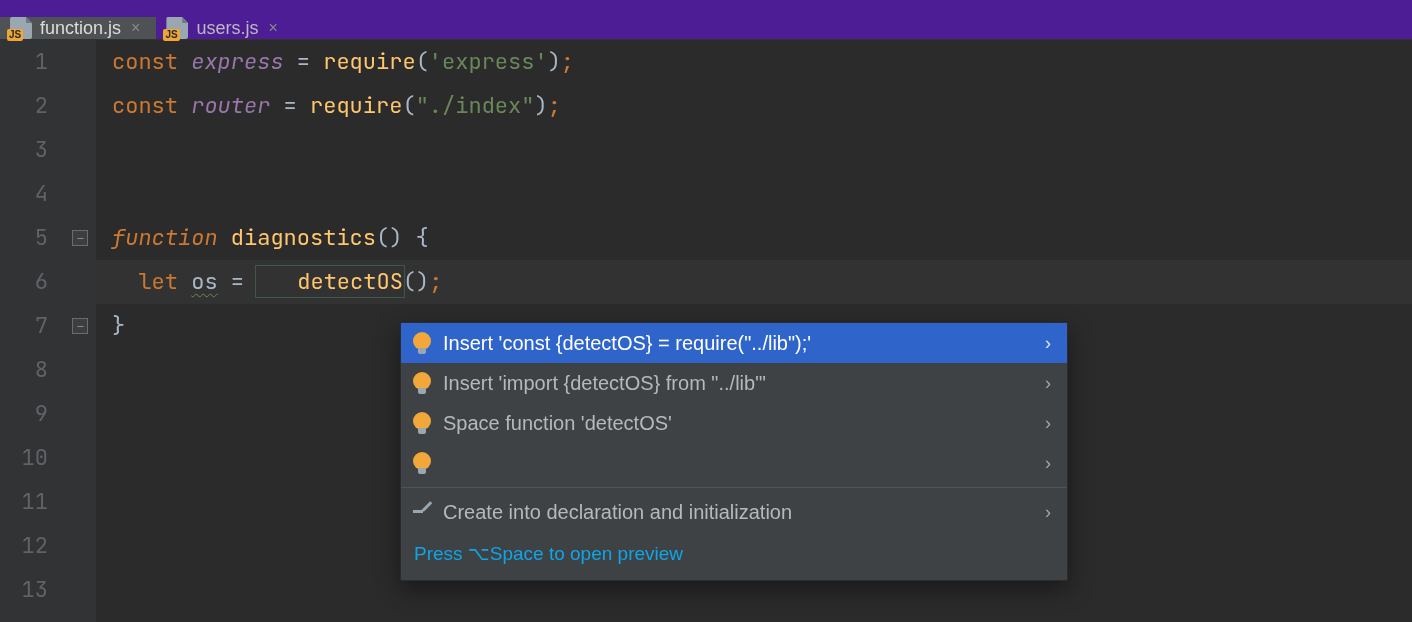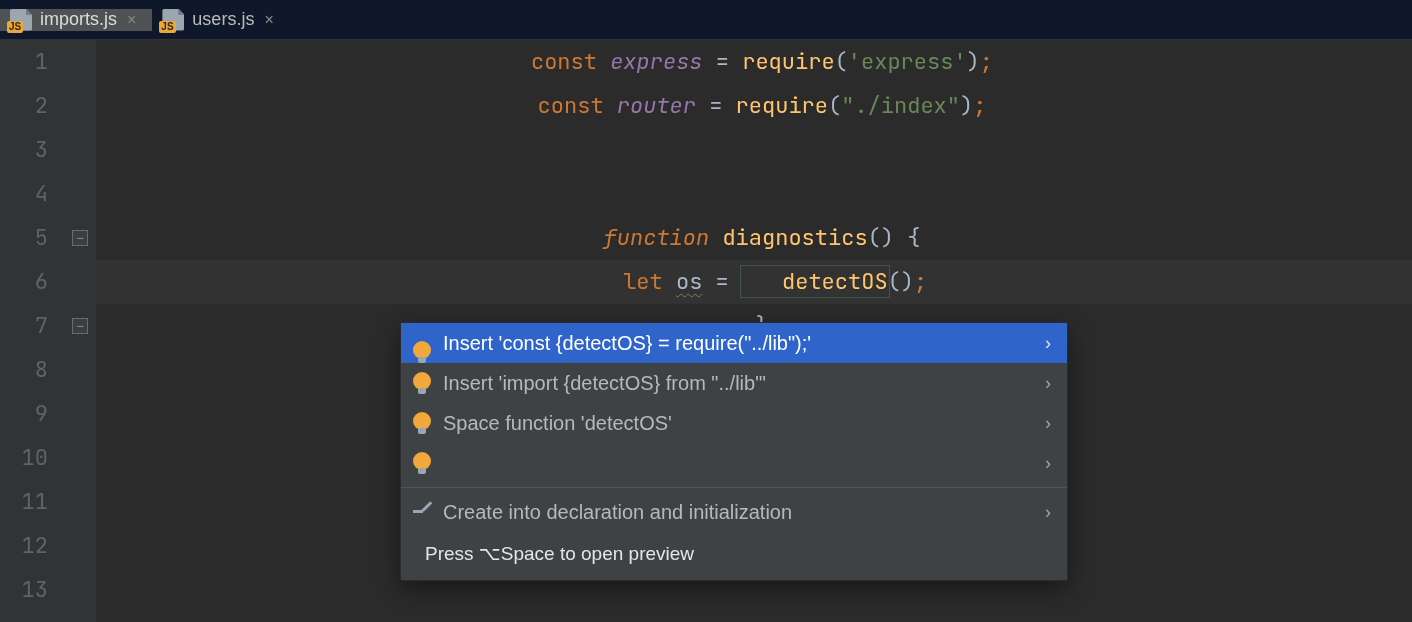--- a/index.html
+++ b/index.html
@@ -8,23 +8,23 @@
     background: #2b2b2b;
     font-family: "Segoe UI", "Helvetica Neue", Arial, sans-serif;
     font-size: 20px;
     color: #a9b7c6;
     user-select: none;
   }
 
   
   .tabbar {
     height: 40px;
-    background: #0f172a;
-    display: flex;
-    align-items: center;
+    background: #4c1d95;
+    display: flex;
+    align-items: flex-end;
     border-bottom: 1px solid #323232;
   }
   .tab {
     display: flex;
     align-items: center;
     padding: 0 14px 0 10px;
     gap: 8px;
     color: #bbbbbb;
     font-size: 18px;
     position: relative;
@@ -94,21 +94,21 @@
     background: #3c3f41;
     font: 12px/14px monospace;
     text-align: center;
     color: #8a8a8a;
   }
   .code {
     flex: 1;
     padding-left: 16px;
     position: relative;
   }
-  .code .row { height: 44px; white-space: pre; text-align: center; }
+  .code .row { height: 44px; white-space: pre; }
   .current-line {
     position: absolute;
     left: 0; right: 0;
     height: 44px;
     background: #323232;
     z-index: 0;
   }
   .code .row span { position: relative; z-index: 1; }
 
   
@@ -139,35 +139,34 @@
   .popup-row {
     display: flex;
     align-items: center;
     height: 40px;
     padding: 0 16px 0 12px;
     gap: 12px;
   }
   .popup-row.sel {
     background: #2f65ca;
     color: #ffffff;
-    align-items: flex-end;
   }
   .popup-row .chev {
     margin-left: auto;
     font-size: 18px;
     opacity: .85;
   }
   .popup-sep {
     height: 1px;
     background: #515456;
     margin: 4px 0;
   }
   .popup-footer {
-    padding: 10px 24px 14px;
-    color: #e5e5e5;
+    padding: 10px 13px 14px;
+    color: #0ea5e9;
     font-size: 19px;
     line-height: 24px;
   }
 
   
   .bulb {
     width: 18px; height: 22px; position: relative; flex: 0 0 18px;
   }
   .bulb .glass {
     position: absolute; top: 0; left: 0;
@@ -197,21 +196,21 @@
 </head>
 <body>
 
 <div class="tabbar" id="tabbar">
     <div class="tab active">
       <span class="js-icon">
         <span class="page"></span>
         <span class="fold"></span>
         <span class="badge">JS</span>
       </span>
-      <span>imports.js</span>
+      <span>function.js</span>
       <span class="close">×</span>
     </div>
     <div class="tab">
       <span class="js-icon">
         <span class="page"></span>
         <span class="fold"></span>
         <span class="badge">JS</span>
       </span>
       <span>users.js</span>
       <span class="close">×</span>

